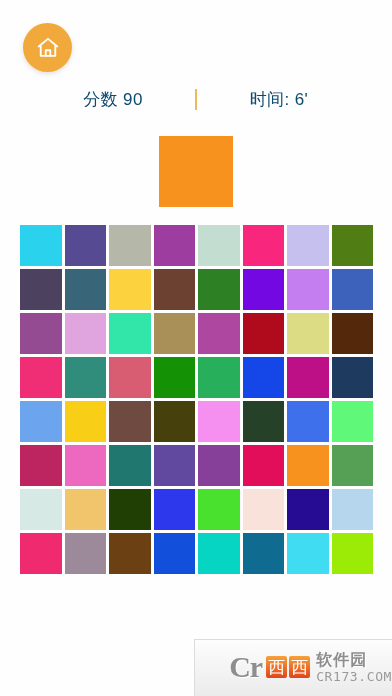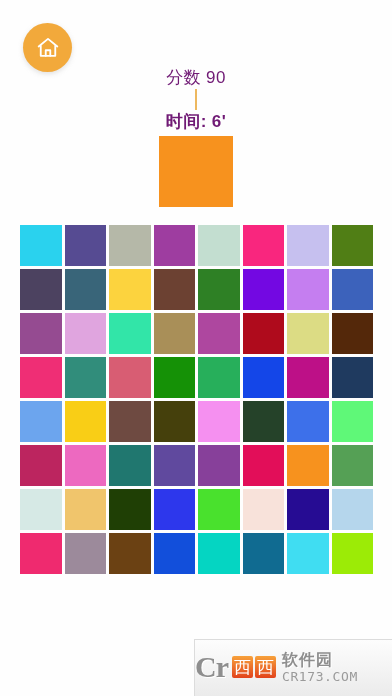--- a/index.html
+++ b/index.html
@@ -65,21 +65,20 @@
     width: 2px;
     height: 21px;
     background: #edb85f;
     margin: 0 34px;
     flex: 0 0 auto;
   }
   .status-time {
     min-width: 96px;
     text-align: center;
     white-space: nowrap;
-    font-weight: bold;
   }
 
   
   .target-wrap {
     position: absolute;
     left: 0;
     top: 136px;
     width: 392px;
     display: flex;
     justify-content: center;
@@ -108,21 +107,21 @@
 
   
   .watermark {
     position: absolute;
     right: 0;
     bottom: 0;
     width: 197px;
     height: 56px;
     display: flex;
     align-items: center;
-    justify-content: flex-start;
+    justify-content: flex-end;
     background: linear-gradient(180deg, #fdfdfd 0%, #ebebeb 100%);
     border-left: 1px solid #dcdcdc;
     border-top: 1px solid #dcdcdc;
     user-select: none;
     margin-top: 27px;
   }
   .wm-inner {
     display: flex;
     align-items: center;
     gap: 4px;
@@ -181,21 +180,21 @@
   <button class="home-btn" style="background: rgb(242, 169, 59);">
     <span>
       <svg width="26" height="26" viewBox="0 0 24 24" fill="none" stroke="#ffffff" stroke-width="1.7" stroke-linecap="round" stroke-linejoin="round">
         <path d="M3.4 10.6 12 3.6l8.6 7"></path>
         <path d="M5.3 10v9.2h13.4V10"></path>
         <path d="M9.9 19.2v-5.1h4.2v5.1"></path>
       </svg>
     </span>
   </button>
 
-  <div class="status-bar" style="color: #701a75; flex-direction: column;">
+  <div class="status-bar" style="color: #0c4a6e;">
     <div class="status-score">分数 90</div>
     <div class="status-divider"></div>
     <div class="status-time">时间: 6'</div>
   </div>
 
   <div class="target-wrap">
     <div class="target-swatch" style="background: rgb(247, 146, 30);"></div>
   </div>
 
   <div class="grid">

